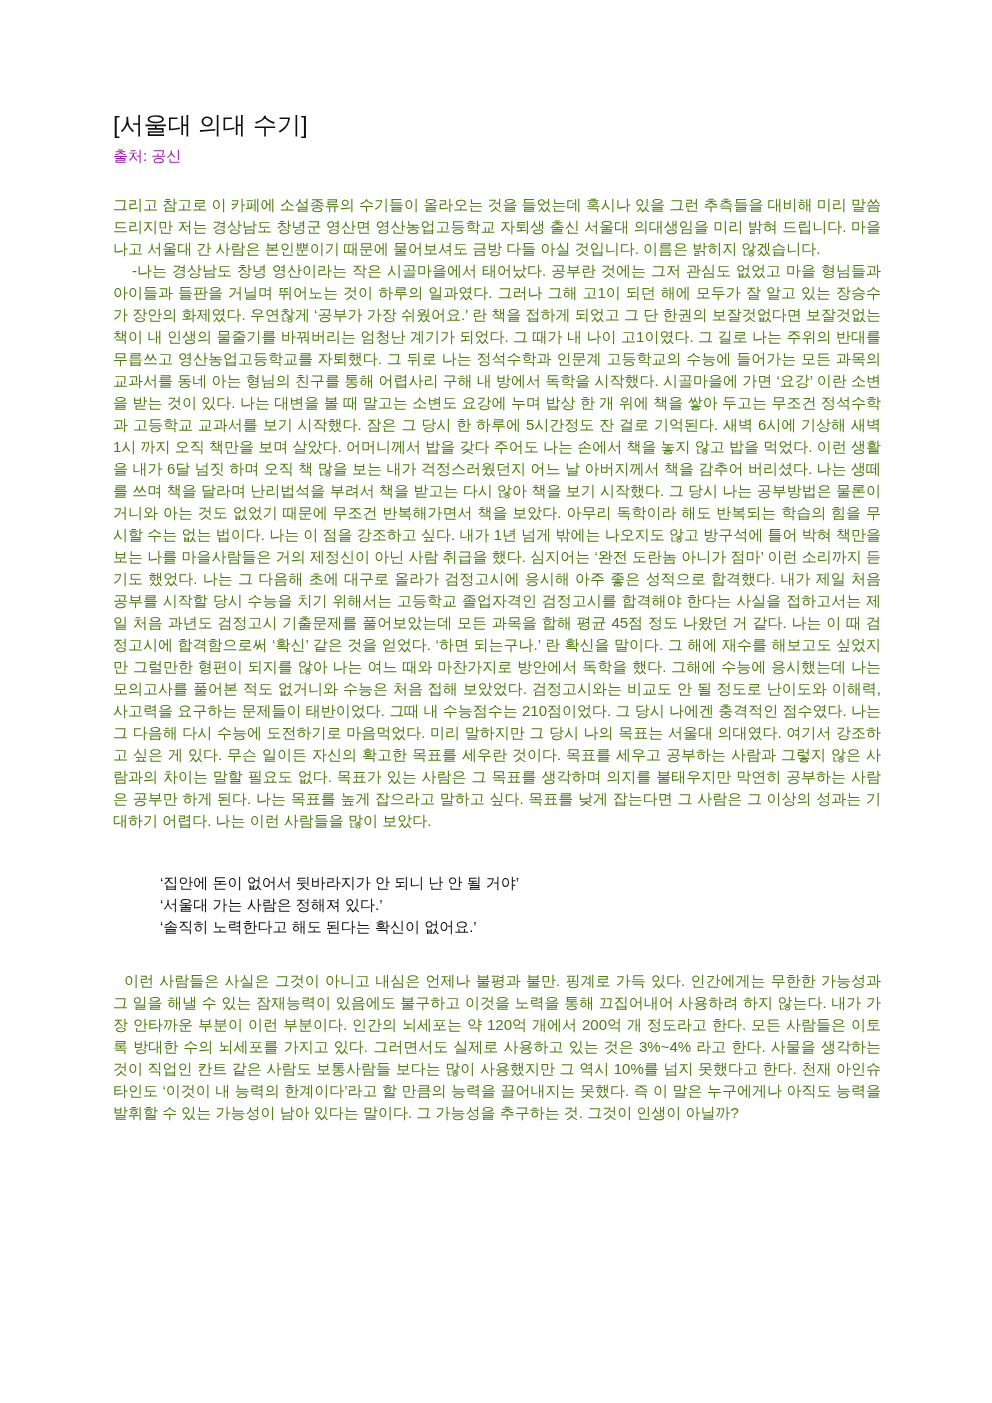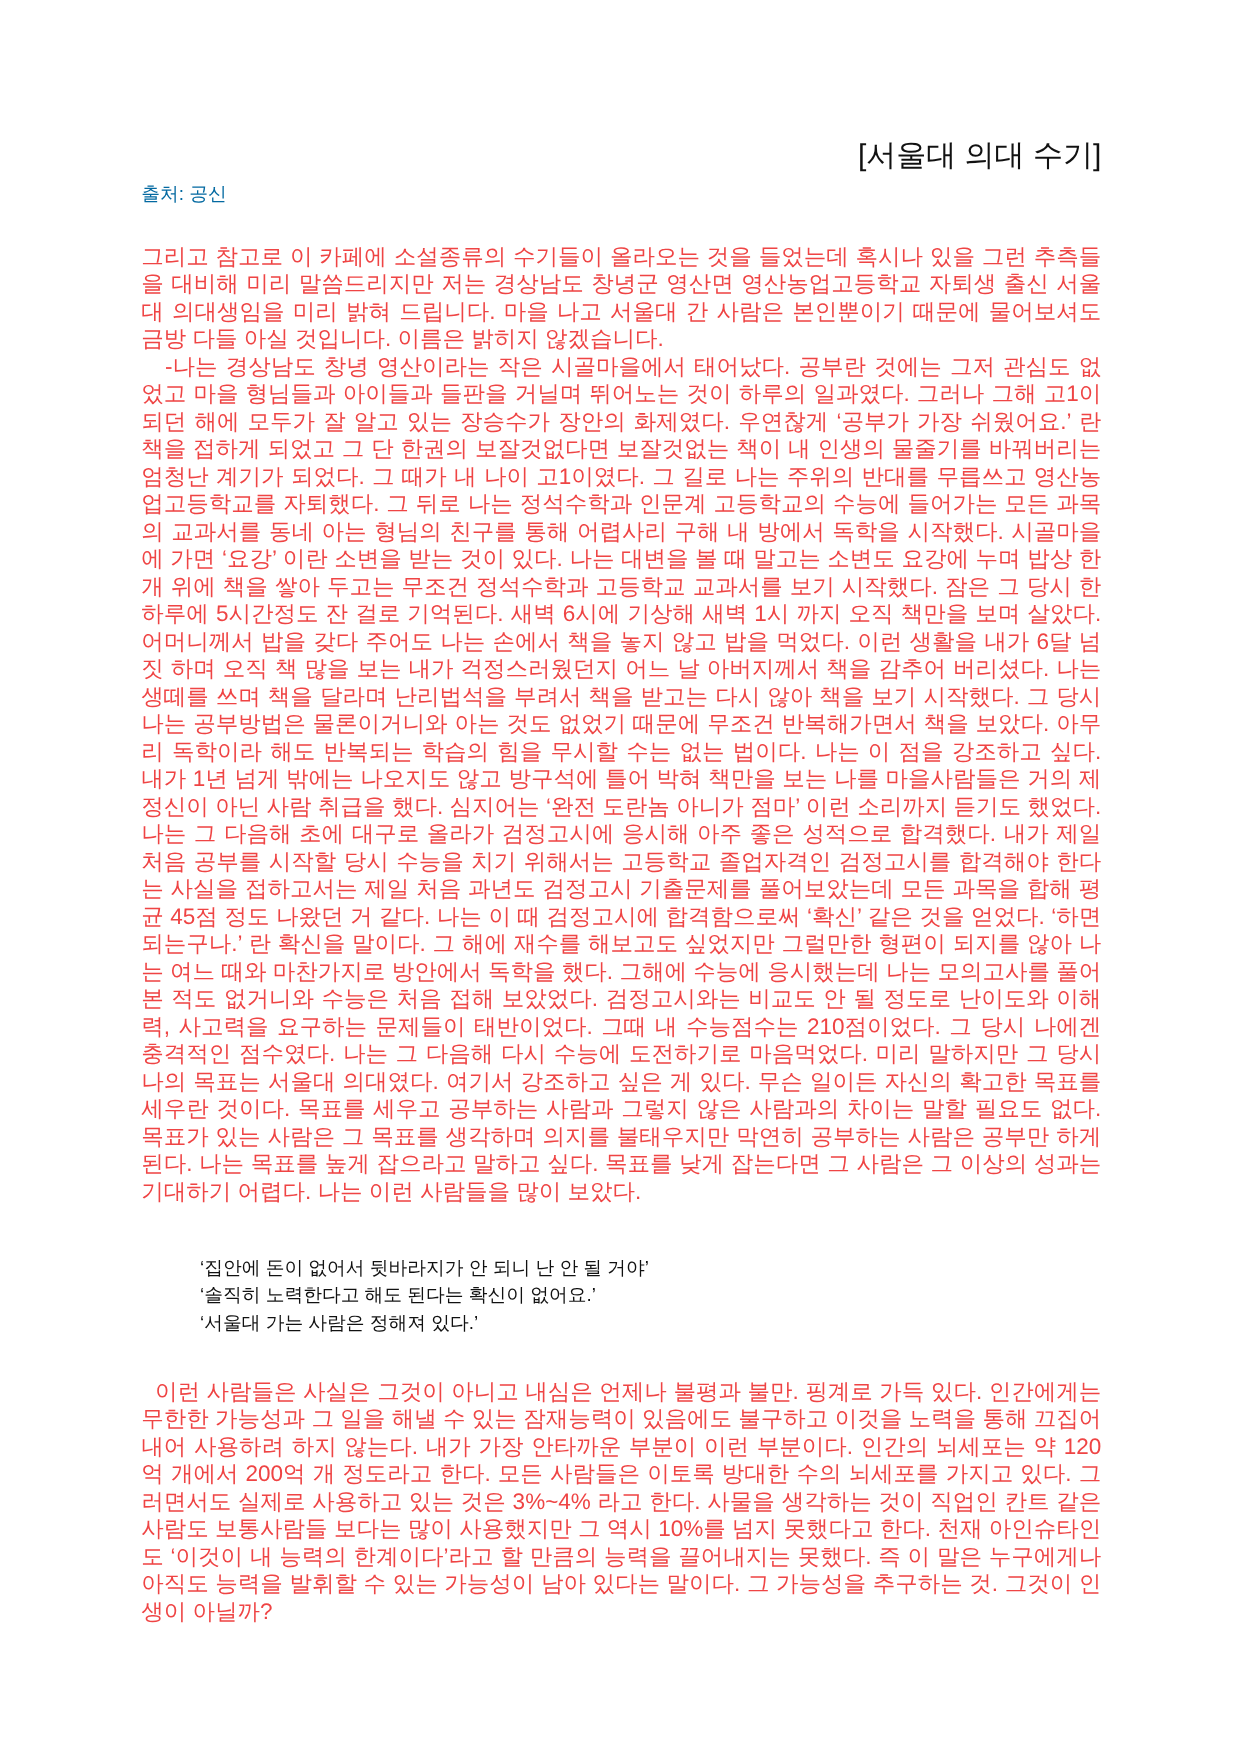--- a/index.html
+++ b/index.html
@@ -16,34 +16,33 @@
     padding: 110px 111px 0 113px;
     font-family: "Liberation Sans", "DejaVu Sans", sans-serif;
     overflow: hidden;
   }
   .doc-title {
     font-size: 24px;
     font-weight: normal;
     margin: 0;
     line-height: 30px;
     color: #111111;
-    text-align: right;
   }
   .doc-source {
     font-size: 15px;
     line-height: 20px;
     margin-top: 6px;
-    color: #0369a1;
+    color: #a21caf;
   }
   .para {
-    font-size: 18px;
+    font-size: 15px;
     line-height: 22px;
     margin: 0;
     text-align: justify;
-    color: #ef4444;
+    color: #4d7c0f;
   }
   .para-intro {
     margin-top: 28px;
   }
   .para-story {
     text-indent: 19px;
   }
   .quote-block {
     margin-top: 40px;
     margin-left: 47px;
@@ -70,20 +69,20 @@
   <h1 class="doc-title">[서울대 의대 수기]</h1>
 
   <div class="doc-source">출처: 공신</div>
 
   <p class="para para-intro">그리고 참고로 이 카페에 소설종류의 수기들이 올라오는 것을 들었는데 혹시나 있을 그런 추측들을 대비해 미리 말씀드리지만 저는 경상남도 창녕군 영산면 영산농업고등학교 자퇴생 출신 서울대 의대생임을 미리 밝혀 드립니다. 마을 나고 서울대 간 사람은 본인뿐이기 때문에 물어보셔도 금방 다들 아실 것입니다. 이름은 밝히지 않겠습니다.</p>
 
   <p class="para para-story">-나는 경상남도 창녕 영산이라는 작은 시골마을에서 태어났다. 공부란 것에는 그저 관심도 없었고 마을 형님들과 아이들과 들판을 거닐며 뛰어노는 것이 하루의 일과였다. 그러나 그해 고1이 되던 해에 모두가 잘 알고 있는 장승수가 장안의 화제였다. 우연찮게 ‘공부가 가장 쉬웠어요.’ 란 책을 접하게 되었고 그 단 한권의 보잘것없다면 보잘것없는 책이 내 인생의 물줄기를 바꿔버리는 엄청난 계기가 되었다. 그 때가 내 나이 고1이였다. 그 길로 나는 주위의 반대를 무릅쓰고 영산농업고등학교를 자퇴했다. 그 뒤로 나는 정석수학과 인문계 고등학교의 수능에 들어가는 모든 과목의 교과서를 동네 아는 형님의 친구를 통해 어렵사리 구해 내 방에서 독학을 시작했다. 시골마을에 가면 ‘요강’ 이란 소변을 받는 것이 있다. 나는 대변을 볼 때 말고는 소변도 요강에 누며 밥상 한 개 위에 책을 쌓아 두고는 무조건 정석수학과 고등학교 교과서를 보기 시작했다. 잠은 그 당시 한 하루에 5시간정도 잔 걸로 기억된다. 새벽 6시에 기상해 새벽 1시 까지 오직 책만을 보며 살았다. 어머니께서 밥을 갖다 주어도 나는 손에서 책을 놓지 않고 밥을 먹었다. 이런 생활을 내가 6달 넘짓 하며 오직 책 많을 보는 내가 걱정스러웠던지 어느 날 아버지께서 책을 감추어 버리셨다. 나는 생떼를 쓰며 책을 달라며 난리법석을 부려서 책을 받고는 다시 않아 책을 보기 시작했다. 그 당시 나는 공부방법은 물론이거니와 아는 것도 없었기 때문에 무조건 반복해가면서 책을 보았다. 아무리 독학이라 해도 반복되는 학습의 힘을 무시할 수는 없는 법이다. 나는 이 점을 강조하고 싶다. 내가 1년 넘게 밖에는 나오지도 않고 방구석에 틀어 박혀 책만을 보는 나를 마을사람들은 거의 제정신이 아닌 사람 취급을 했다. 심지어는 ‘완전 도란놈 아니가 점마’ 이런 소리까지 듣기도 했었다. 나는 그 다음해 초에 대구로 올라가 검정고시에 응시해 아주 좋은 성적으로 합격했다. 내가 제일 처음 공부를 시작할 당시 수능을 치기 위해서는 고등학교 졸업자격인 검정고시를 합격해야 한다는 사실을 접하고서는 제일 처음 과년도 검정고시 기출문제를 풀어보았는데 모든 과목을 합해 평균 45점 정도 나왔던 거 같다. 나는 이 때 검정고시에 합격함으로써 ‘확신’ 같은 것을 얻었다. ‘하면 되는구나.’ 란 확신을 말이다. 그 해에 재수를 해보고도 싶었지만 그럴만한 형편이 되지를 않아 나는 여느 때와 마찬가지로 방안에서 독학을 했다. 그해에 수능에 응시했는데 나는 모의고사를 풀어본 적도 없거니와 수능은 처음 접해 보았었다. 검정고시와는 비교도 안 될 정도로 난이도와 이해력, 사고력을 요구하는 문제들이 태반이었다. 그때 내 수능점수는 210점이었다. 그 당시 나에겐 충격적인 점수였다. 나는 그 다음해 다시 수능에 도전하기로 마음먹었다. 미리 말하지만 그 당시 나의 목표는 서울대 의대였다. 여기서 강조하고 싶은 게 있다. 무슨 일이든 자신의 확고한 목표를 세우란 것이다. 목표를 세우고 공부하는 사람과 그렇지 않은 사람과의 차이는 말할 필요도 없다. 목표가 있는 사람은 그 목표를 생각하며 의지를 불태우지만 막연히 공부하는 사람은 공부만 하게 된다. 나는 목표를 높게 잡으라고 말하고 싶다. 목표를 낮게 잡는다면 그 사람은 그 이상의 성과는 기대하기 어렵다. 나는 이런 사람들을 많이 보았다.</p>
 
   <div class="quote-block">
     <div class="quote-line">‘집안에 돈이 없어서 뒷바라지가 안 되니 난 안 될 거야’</div>
+    <div class="quote-line">‘서울대 가는 사람은 정해져 있다.’</div>
     <div class="quote-line">‘솔직히 노력한다고 해도 된다는 확신이 없어요.’</div>
-    <div class="quote-line">‘서울대 가는 사람은 정해져 있다.’</div>
   </div>
 
   <p class="para para-reflection">이런 사람들은 사실은 그것이 아니고 내심은 언제나 불평과 불만. 핑계로 가득 있다. 인간에게는 무한한 가능성과 그 일을 해낼 수 있는 잠재능력이 있음에도 불구하고 이것을 노력을 통해 끄집어내어 사용하려 하지 않는다. 내가 가장 안타까운 부분이 이런 부분이다. 인간의 뇌세포는 약 120억 개에서 200억 개 정도라고 한다. 모든 사람들은 이토록 방대한 수의 뇌세포를 가지고 있다. 그러면서도 실제로 사용하고 있는 것은 3%~4% 라고 한다. 사물을 생각하는 것이 직업인 칸트 같은 사람도 보통사람들 보다는 많이 사용했지만 그 역시 10%를 넘지 못했다고 한다. 천재 아인슈타인도 ‘이것이 내 능력의 한계이다’라고 할 만큼의 능력을 끌어내지는 못했다. 즉 이 말은 누구에게나 아직도 능력을 발휘할 수 있는 가능성이 남아 있다는 말이다. 그 가능성을 추구하는 것. 그것이 인생이 아닐까?</p>
 
 
 </div>
 
 </body></html>

